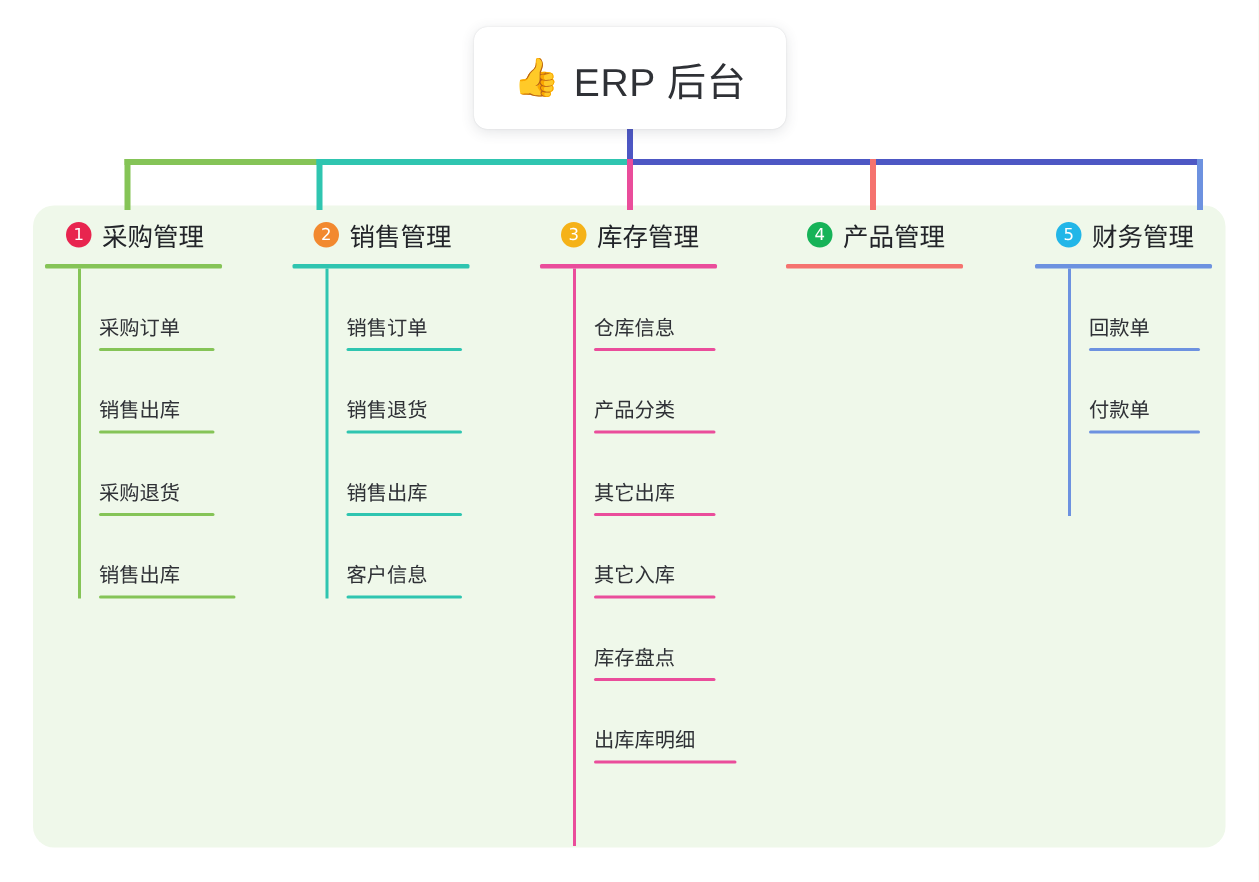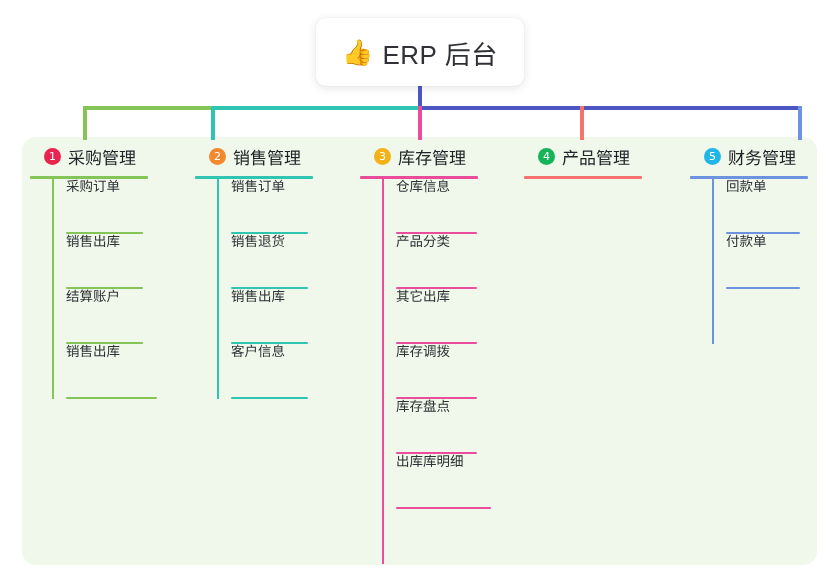--- a/index.html
+++ b/index.html
@@ -123,21 +123,21 @@
     position: absolute;
     left: 22px;
     top: 0;
     width: 2px;
   }
   .leaf {
     position: relative;
     height: 55px;
     display: flex;
     flex-direction: column;
-    justify-content: space-between;
+    justify-content: flex-end;
     padding-left: 14px;
   }
   .leaf-label {
     font-size: 13.5px;
     color: #2f3136;
     white-space: nowrap;
     padding-bottom: 5px;
     line-height: 16px;
   }
   .leaf-rule {
@@ -180,21 +180,21 @@
           <div class="spine" style="background: rgb(133, 196, 87); height: 220px;"></div>
           <div class="leaf">
             <div class="leaf-label">采购订单</div>
             <div class="leaf-rule" style="width: 77px; background: rgb(133, 196, 87);"></div>
           </div>
           <div class="leaf">
             <div class="leaf-label">销售出库</div>
             <div class="leaf-rule" style="width: 77px; background: rgb(133, 196, 87);"></div>
           </div>
           <div class="leaf">
-            <div class="leaf-label">结算账户</div>
+            <div class="leaf-label">采购退货</div>
             <div class="leaf-rule" style="width: 77px; background: rgb(133, 196, 87);"></div>
           </div>
           <div class="leaf">
             <div class="leaf-label">销售出库</div>
             <div class="leaf-rule" style="width: 91px; background: rgb(133, 196, 87);"></div>
           </div>
         </div>
       </div>
       <div class="branch" style="left: 195px; width: 155px;">
         <div class="branch-head">
@@ -236,21 +236,21 @@
           </div>
           <div class="leaf">
             <div class="leaf-label">产品分类</div>
             <div class="leaf-rule" style="width: 81px; background: rgb(234, 77, 155);"></div>
           </div>
           <div class="leaf">
             <div class="leaf-label">其它出库</div>
             <div class="leaf-rule" style="width: 81px; background: rgb(234, 77, 155);"></div>
           </div>
           <div class="leaf">
-            <div class="leaf-label">库存调拨</div>
+            <div class="leaf-label">其它入库</div>
             <div class="leaf-rule" style="width: 81px; background: rgb(234, 77, 155);"></div>
           </div>
           <div class="leaf">
             <div class="leaf-label">库存盘点</div>
             <div class="leaf-rule" style="width: 81px; background: rgb(234, 77, 155);"></div>
           </div>
           <div class="leaf">
             <div class="leaf-label">出库库明细</div>
             <div class="leaf-rule" style="width: 95px; background: rgb(234, 77, 155);"></div>
           </div>

